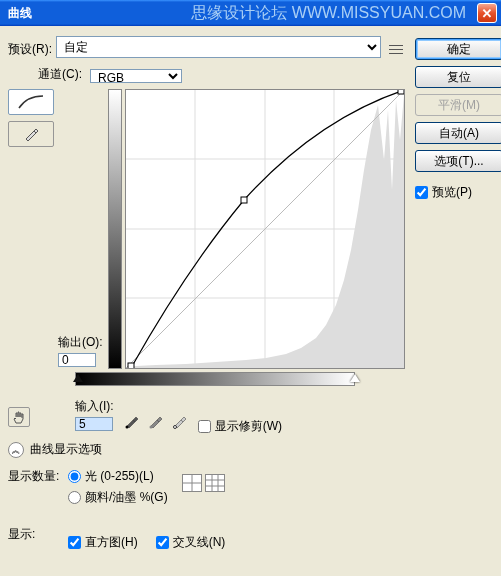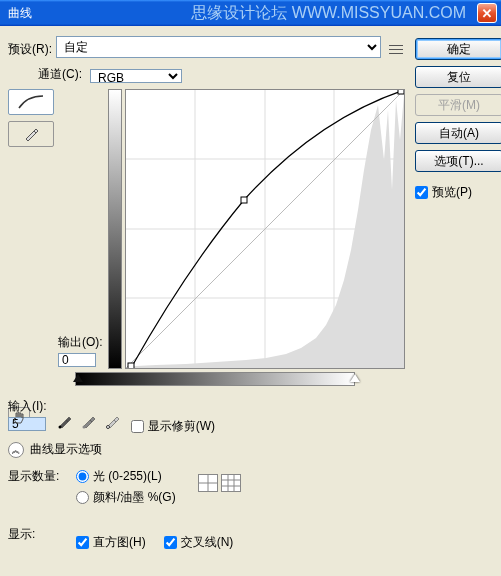--- a/index.html
+++ b/index.html
@@ -1,18 +1,18 @@
 <!DOCTYPE html>
 <html><head>
 <meta charset="utf-8">
 <style>
 *{box-sizing:border-box;margin:0;padding:0;font-family:"Microsoft YaHei","SimSun",sans-serif;font-size:12px}
 body{background:#ece9d8;width:501px;height:576px;overflow:hidden}
 .titlebar{height:26px;background:linear-gradient(to bottom,#3a93ff 0%,#0f5fdb 8%,#0f5fdb 92%,#003cba 100%);display:flex;align-items:center;padding:0 4px;color:#fff}
-.titlebar .title{font-weight:normal;flex:1;padding-left:4px}
+.titlebar .title{font-weight:bold;flex:1;padding-left:4px}
 .titlebar .watermark{font-size:16px;color:#a9cff5;margin-right:11px}
 .titlebar .close{width:20px;height:20px;background:linear-gradient(to bottom,#f7a68f,#e7532c 50%,#cf3810);border:1px solid #fff;border-radius:3px;display:flex;align-items:center;justify-content:center;color:#fff;font-weight:bold;font-size:13px;cursor:default}
 .content{display:flex;padding:10px 8px;height:550px}
 .left{flex:1;padding-right:10px}
 .right{width:100px;display:flex;flex-direction:column;gap:6px;padding-top:2px}
 .row{display:flex;align-items:flex-end;margin-bottom:8px}
 .label{margin-right:4px}
 select,input[type=text]{border:1px solid #7f9db9;background:#fff;height:14px;padding:0 3px;font-size:12px}
 .preset-select{flex:1;height:22px}
 .menu-icon{width:18px;height:18px;margin-left:6px;display:flex;flex-direction:column;justify-content:space-around;padding:3px 2px}
@@ -25,25 +25,25 @@
 .graph-area{display:flex}
 .curve-box{position:relative;width:280px;height:280px;border:1px solid #888;background:#fff}
 .grad-v{width:14px;height:280px;background:linear-gradient(to bottom,#fff,#000);border:1px solid #888;margin-right:3px}
 .grad-h{height:14px;background:linear-gradient(to right,#000,#fff);border:1px solid #888;margin-top:3px;margin-left:67px;width:280px}
 .btn{height:22px;border:1px solid #003c74;background:linear-gradient(to bottom,#fff,#eee 45%,#ddd);border-radius:3px;cursor:default;font-size:12px;width:88px;display:flex;align-items:center;justify-content:center}
 .btn.default{box-shadow:0 0 0 1px #4aa5ff inset,0 0 0 2px #8fc9ff inset}
 .btn.disabled{color:#a0a0a0;border-color:#b0b0b0;background:#ece9d8}
 .chk{display:flex;align-items:center;gap:4px}
 .chk input{width:13px;height:13px}
 .out-col{width:50px;display:flex;flex-direction:column;justify-content:flex-end;padding-bottom:2px}
-.input-row{display:flex;align-items:center;margin-top:8px;gap:10px}
+.input-row{display:flex;align-items:center;margin-top:8px;padding-left:67px;gap:10px}
 .eyedrop{display:flex;gap:8px}
 .eyedrop svg{width:16px;height:16px}
 .tiny-btn{width:22px;height:20px;border:1px solid #969696;background:#ece9d8;display:flex;align-items:center;justify-content:center;margin-top:8px;border-radius:2px}
-.options-row{display:flex;align-items:flex-start;margin-top:10px;gap:8px}
+.options-row{display:flex;align-items:flex-start;margin-top:10px;}
 .radio-row{display:flex;gap:4px;margin-bottom:4px}
 .grid-icons{display:flex;gap:3px;margin-left:14px}
 .grid-icon{width:20px;height:18px;border:1px solid #888;background:#fff;position:relative}
 .show-row{display:flex;align-items:center;margin-top:8px;gap:18px;padding-left:8px}
 .expand-btn{width:16px;height:16px;border:1px solid #888;border-radius:8px;background:#fff;display:flex;align-items:center;justify-content:center;font-size:9px;margin-right:6px}
 .tri{width:0;height:0;border-left:5px solid transparent;border-right:5px solid transparent;border-bottom:8px solid #333;position:absolute}
 </style>
 </head>
 <body>
 

